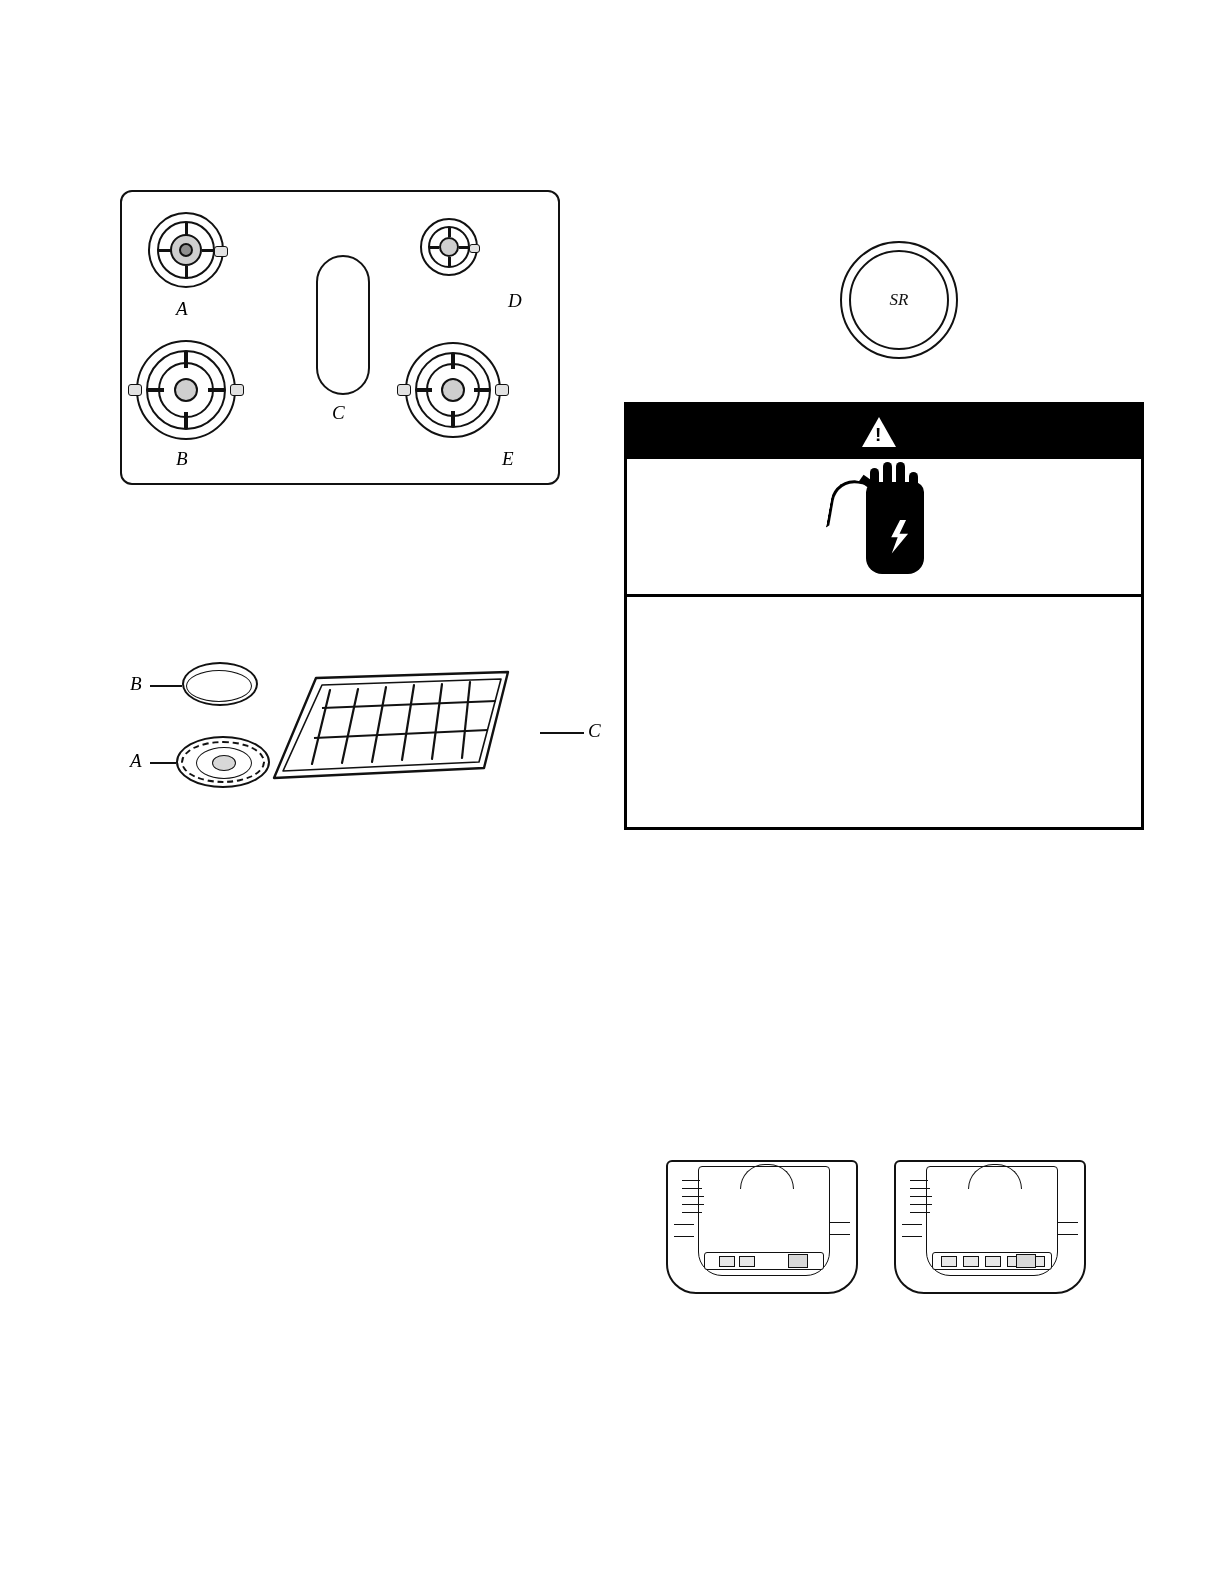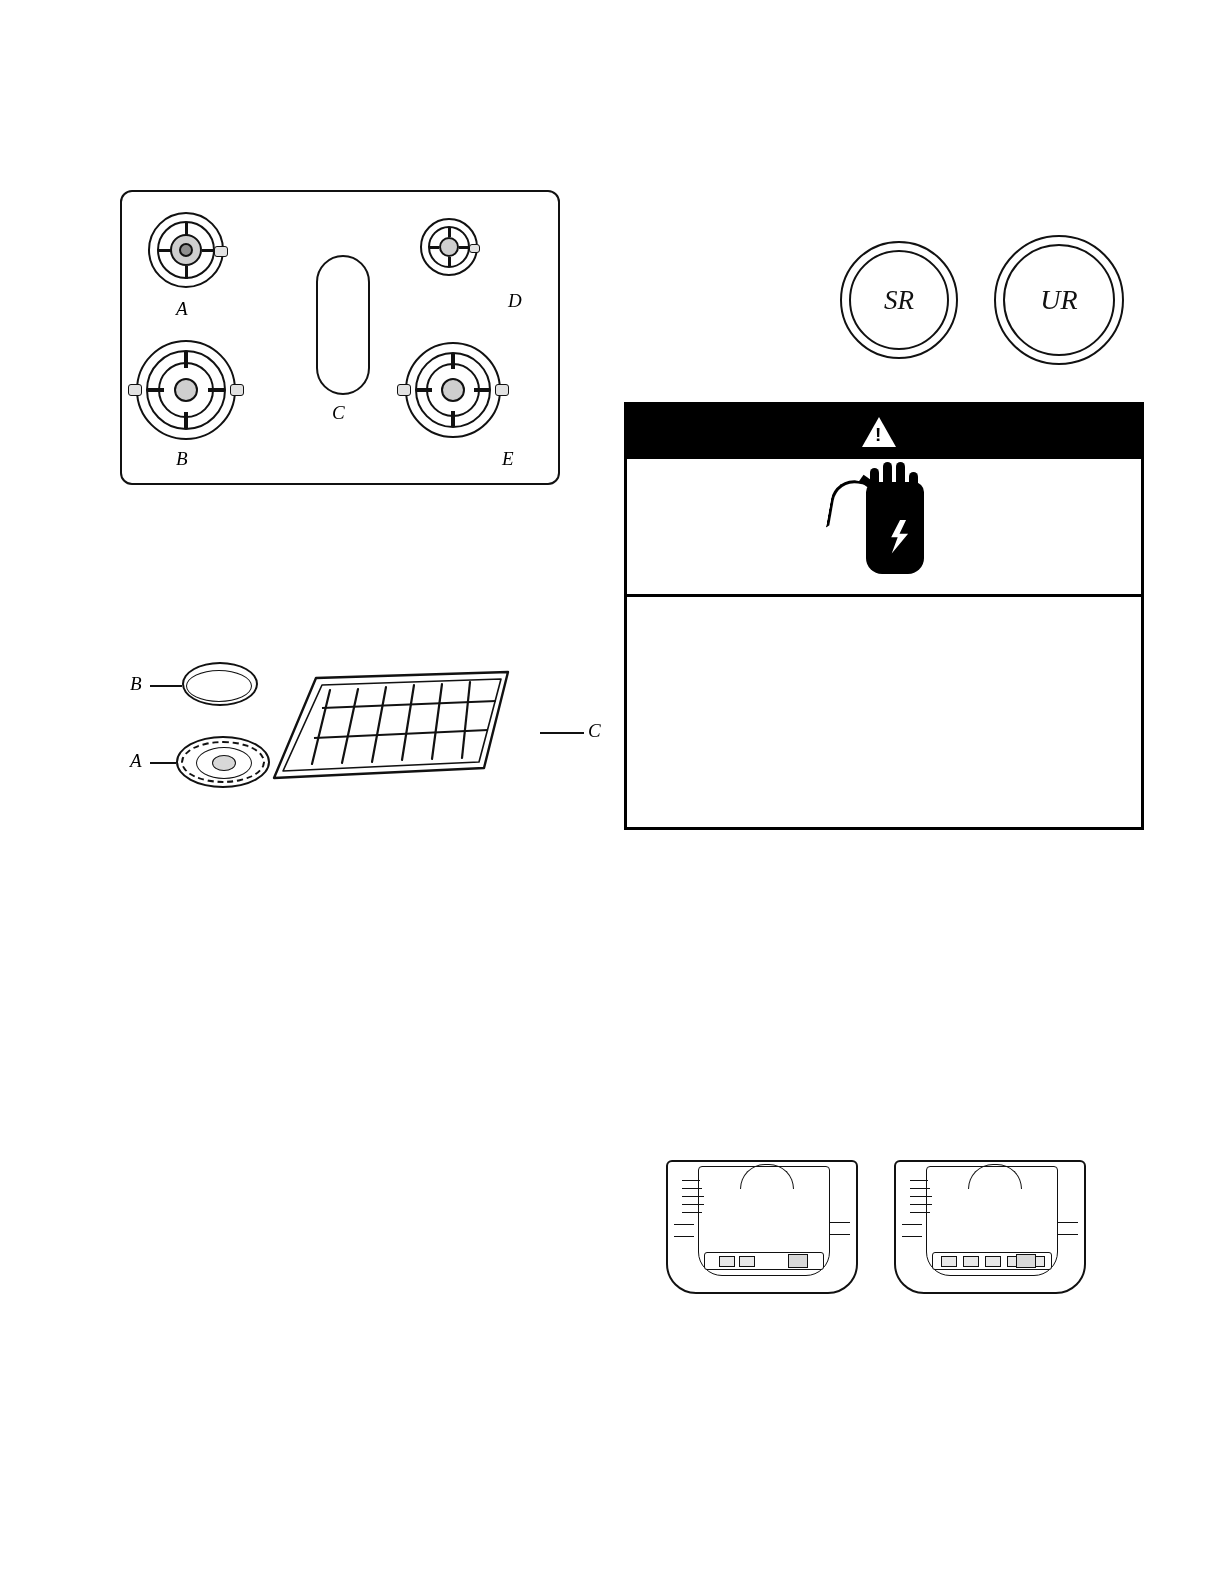--- a/index.html
+++ b/index.html
@@ -454,27 +454,23 @@
     </div>
     <div class="leader" style="left:420px; top:92px; width:44px;"></div>
     <div class="fig-label" style="left:468px; top:80px;">C</div>
   </div>
 
   <div id="markings">
 
 
     <div class="mark-circle" style="left:180px; top:6px; width:118px; height:118px;">
       <div class="inner"></div>
-      <div class="mtext" style="font-size:27px;">SR</div>
-    </div>
-
-    <div class="mark-circle" style="left:334px; top:0px; width:130px; height:130px;">
-      <div class="inner"></div>
-      <div class="mtext" style="font-size:28px;">UR</div>
-    </div>
+      <div class="mtext" style="font-size:17px;">SR</div>
+    </div>
+
   </div>
 
   <div id="warning-box">
     <div class="wb-header">
       <div class="warn-triangle"></div>
       <span style="color:#fff; font-family:'Liberation Sans',sans-serif; font-weight:bold; font-size:22px; margin-left:10px;"></span>
     </div>
 
     <div class="wb-icon-area">
       <div class="shock-icon">

